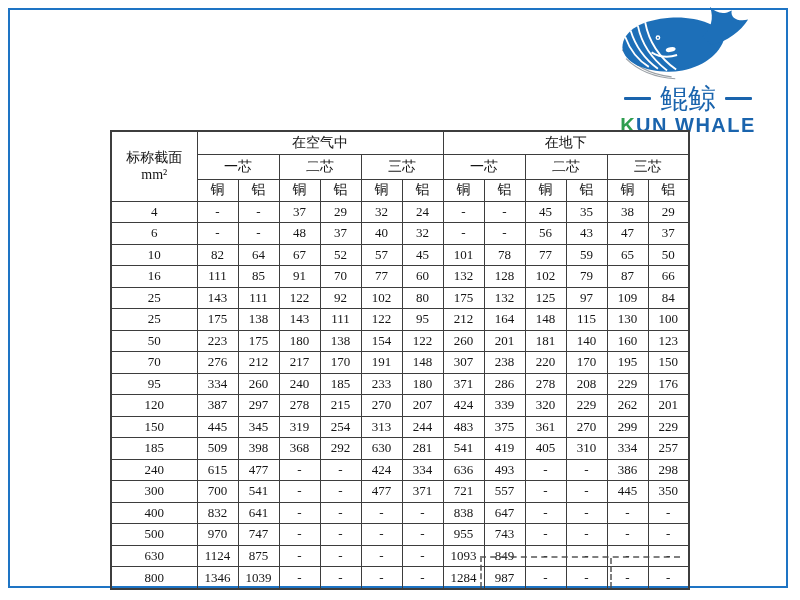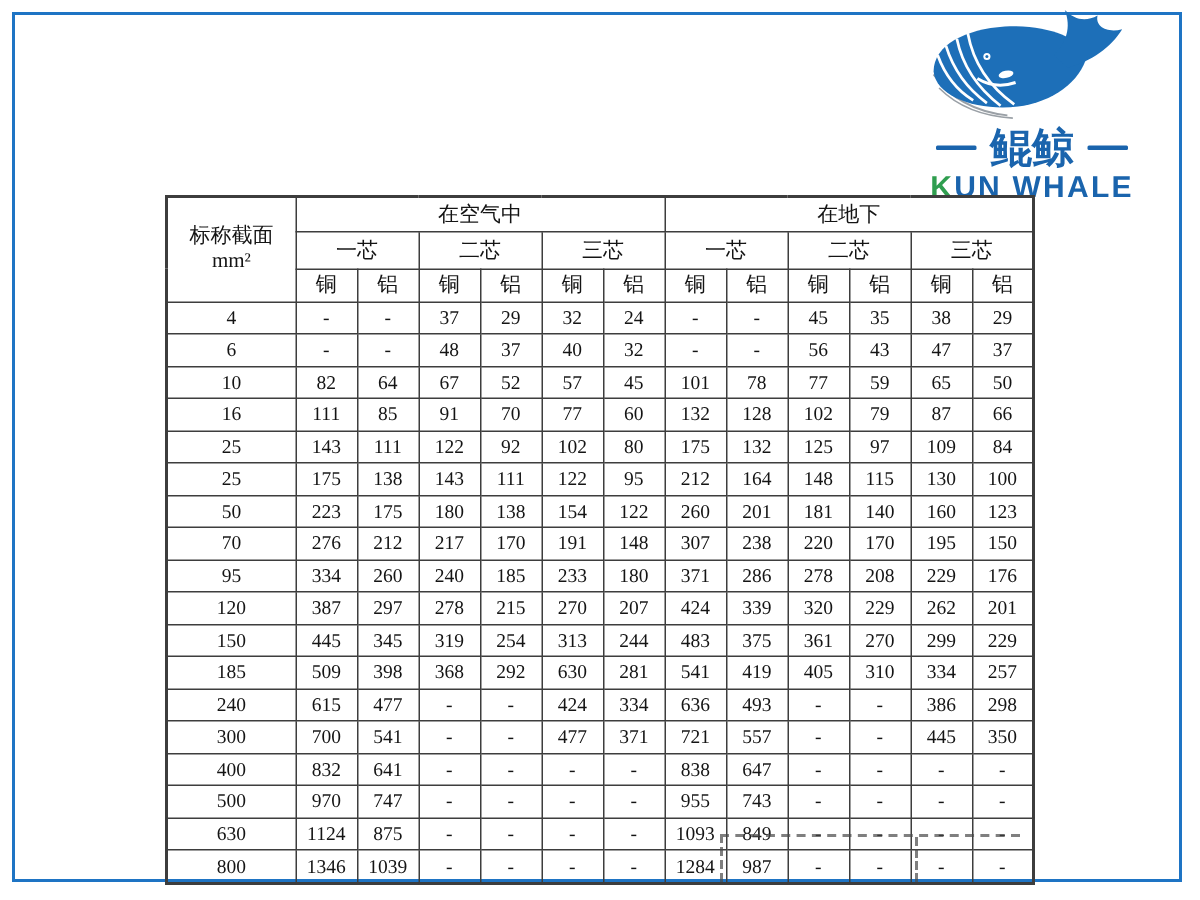--- a/index.html
+++ b/index.html
@@ -12,21 +12,21 @@
     border:2px solid #1e74c4;box-sizing:border-box;
   }
   
   .logo{
     position:absolute;top:4px;right:14px;width:196px;
     display:flex;flex-direction:column;align-items:center;
   }
   .logo svg{display:block;}
   .logo-cn{
     display:flex;align-items:center;gap:9px;
-    color:#1a64ad;font-weight:bold;font-size:28px;line-height:1.05;margin-top:-2px;
+    color:#1a64ad;font-weight:normal;font-size:28px;line-height:1.05;margin-top:-2px;
   }
   .logo-dash{width:27px;height:3px;background:#1a64ad;border-radius:1px;}
   .logo-en{
     margin-top:1px;font-size:20px;font-weight:bold;letter-spacing:1.5px;
     color:#1a64ad;white-space:nowrap;text-align:center;
   }
   .logo-en .lead{color:#2f9e4f;}
   
   .spec-table{position:absolute;left:110px;top:130px;}
   table{

